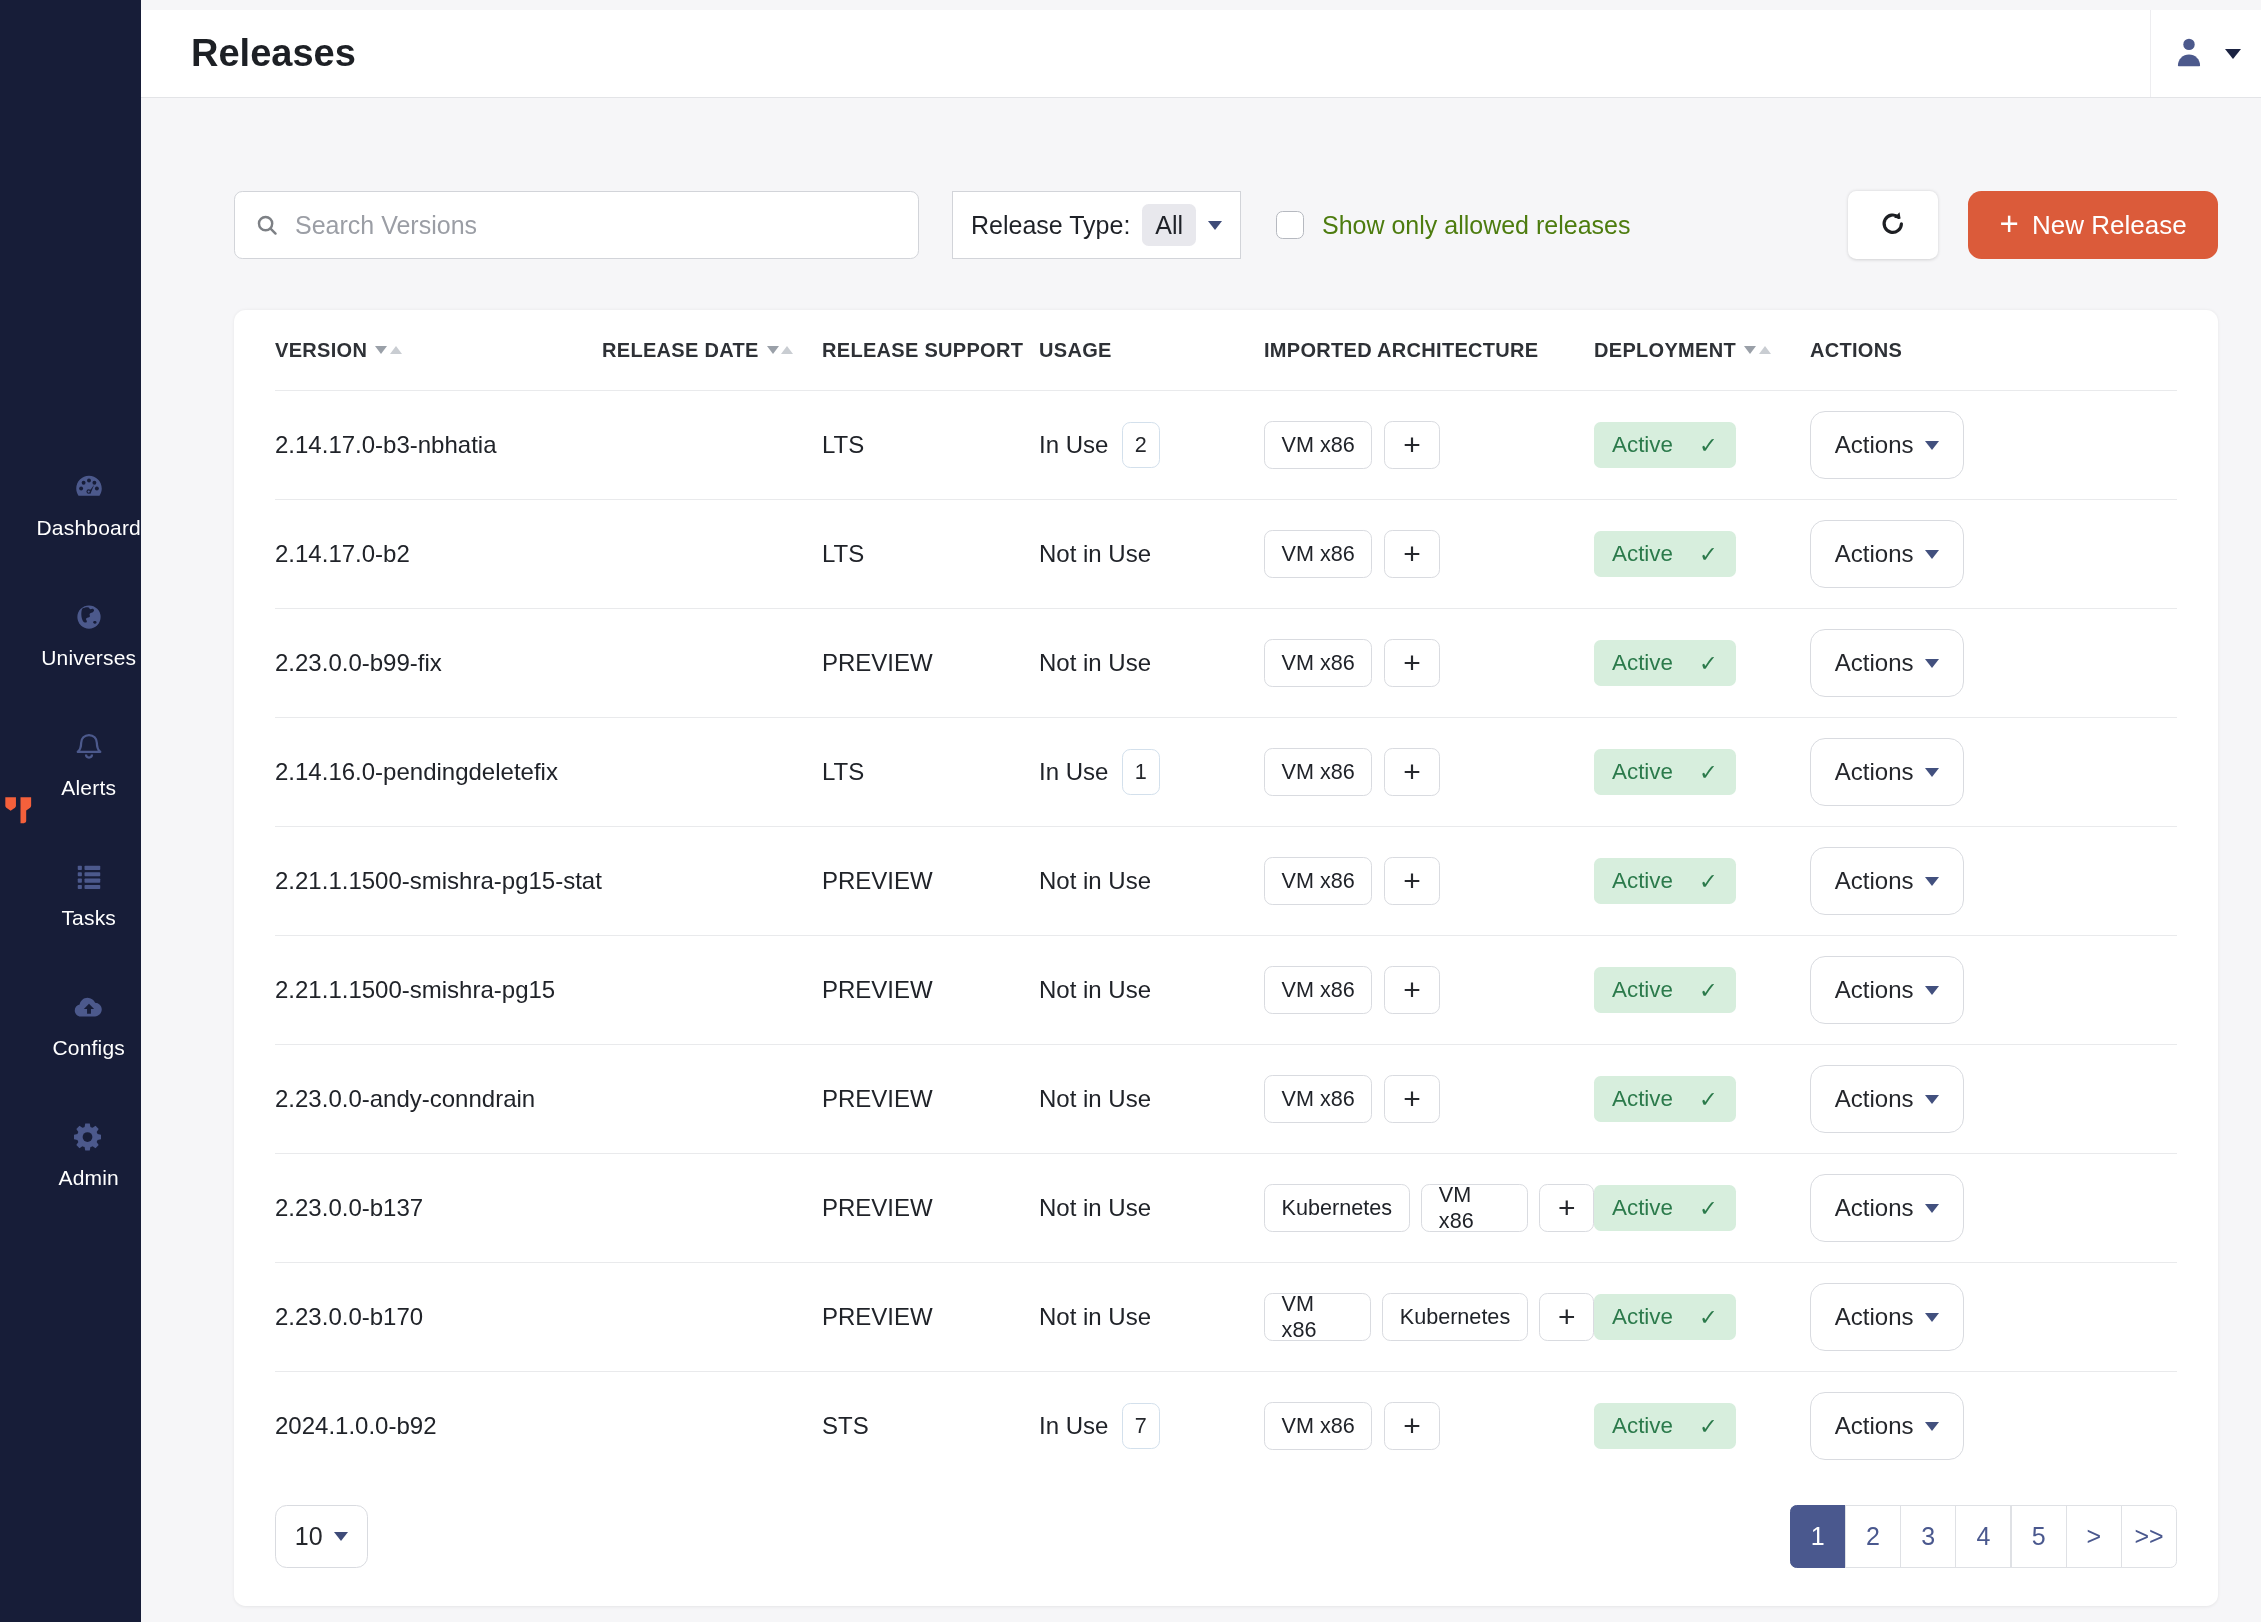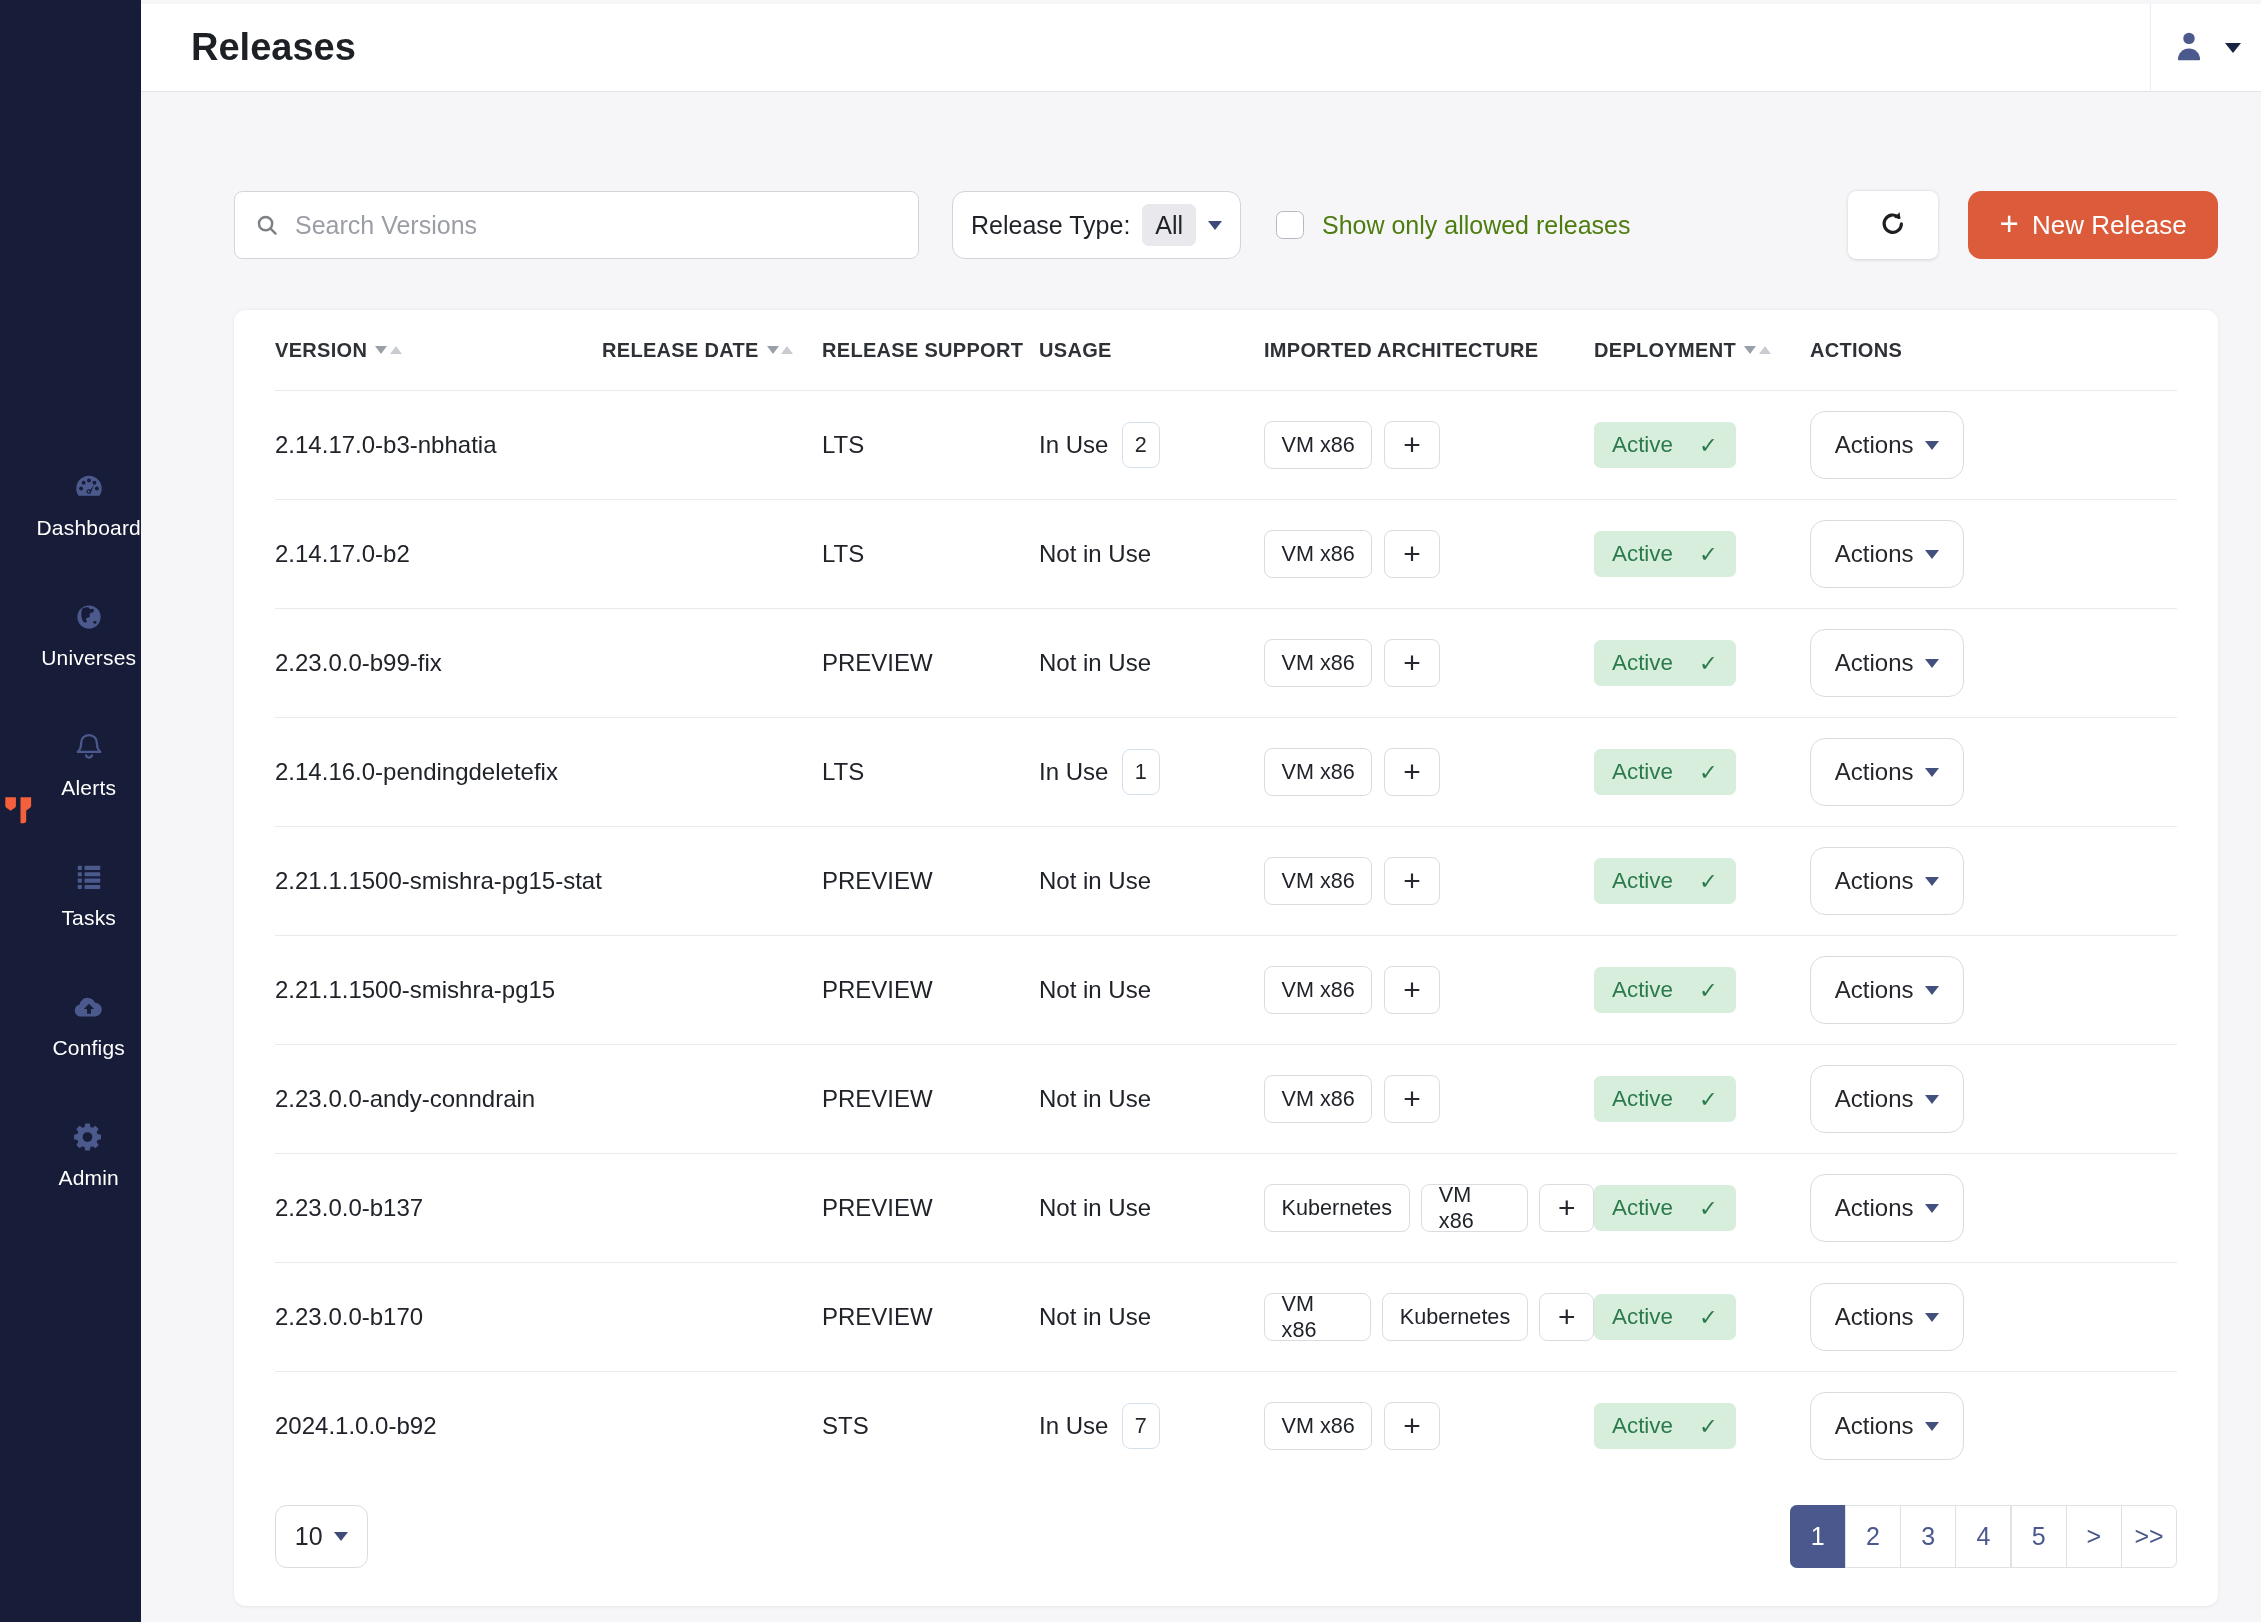--- a/index.html
+++ b/index.html
@@ -21,41 +21,41 @@
   .sidebar{ position:absolute; left:0; top:0; bottom:0; width:141px;
     background:var(--navy); display:flex; flex-direction:row; align-items:center; z-index:30;}
   .logo{ margin-top:16.6px; width:55px; height:55px; }
   .nav{ margin-top:36px; width:100%; }
   .nav-item{ height:130px; display:flex; flex-direction:column; align-items:center;
     justify-content:center; gap:8.3px; cursor:pointer; }
   .nav-item svg{ width:36px; height:36px; }
   .nav-label{ color:#ffffff; font-size:21px; font-weight:500; letter-spacing:0.2px; }
 
   
-  .topbar{ position:absolute; left:141px; right:0; top:4px; height:88px; background:#fff;
+  .topbar{ position:absolute; left:141px; right:0; top:10px; height:88px; background:#fff;
     border-bottom:0.8px solid #e3e4e7; display:flex; align-items:center; padding-left:50px; z-index:20;}
   .page-title{ font-size:38px; font-weight:700; color:#1d2025; }
   .topbar-divider{ position:absolute; right:110px; top:0; bottom:0; width:0.8px; background:#ededf0; }
   .user-block{ margin-left:auto; display:flex; align-items:center; gap:16.6px; padding-right:20px; cursor:pointer;}
   .user-block svg{ width:38px; height:38px; }
   .caret{ width:0; height:0; border-left:8.3px solid transparent; border-right:8.3px solid transparent;
     border-top:10px solid #1b2342; }
 
   
   .main{ position:absolute; left:141px; right:0; top:88px; bottom:0; padding:103px 43px 0 93px; }
 
   .toolbar{ display:flex; align-items:center; height:68px; }
   .searchbox{ position:relative; width:685px; height:68px; }
   .searchbox input{ width:100%; height:100%; border:1.2px solid #d2d4d9; border-radius:8.3px;
     padding:0 20px 0 60px; font-size:25px; color:#1f2228; background:#fff; outline:none;
     font-family:inherit;}
   .searchbox input::placeholder{ color:#9b9ea5; }
   .search-ic{ position:absolute; left:20px; top:21px; width:26.5px; height:26.5px; }
 
-  .release-type{ margin-left:33px; height:68px; border:1.2px solid #d2d4d9; border-radius:13px;
+  .release-type{ margin-left:33px; height:68px; border:1.2px solid #d2d4d9; border-radius:0;
     background:#fff; display:flex; align-items:center; padding:0 18px; gap:11.6px; cursor:pointer;}
   .release-type .lbl{ font-size:25px; color:#1f2228; }
   .rt-chip{ background:#e8e8ed; border-radius:6.6px; padding:6.6px 13.3px; font-size:25px; color:#1f2228;}
   .caret-sm{ width:0; height:0; border-left:7.5px solid transparent; border-right:7.5px solid transparent;
     border-top:9px solid #3e4b78; }
 
   .checkbox-group{ margin-left:35px; display:flex; align-items:center; gap:18px; cursor:pointer;}
   .checkbox-group input{ appearance:none; width:28px; height:28px; border:1.7px solid #b6b9c0;
     border-radius:6.6px; background:#fff; cursor:pointer; }
   .checkbox-group .lbl{ font-size:25px; color:#4d7c0f; }

